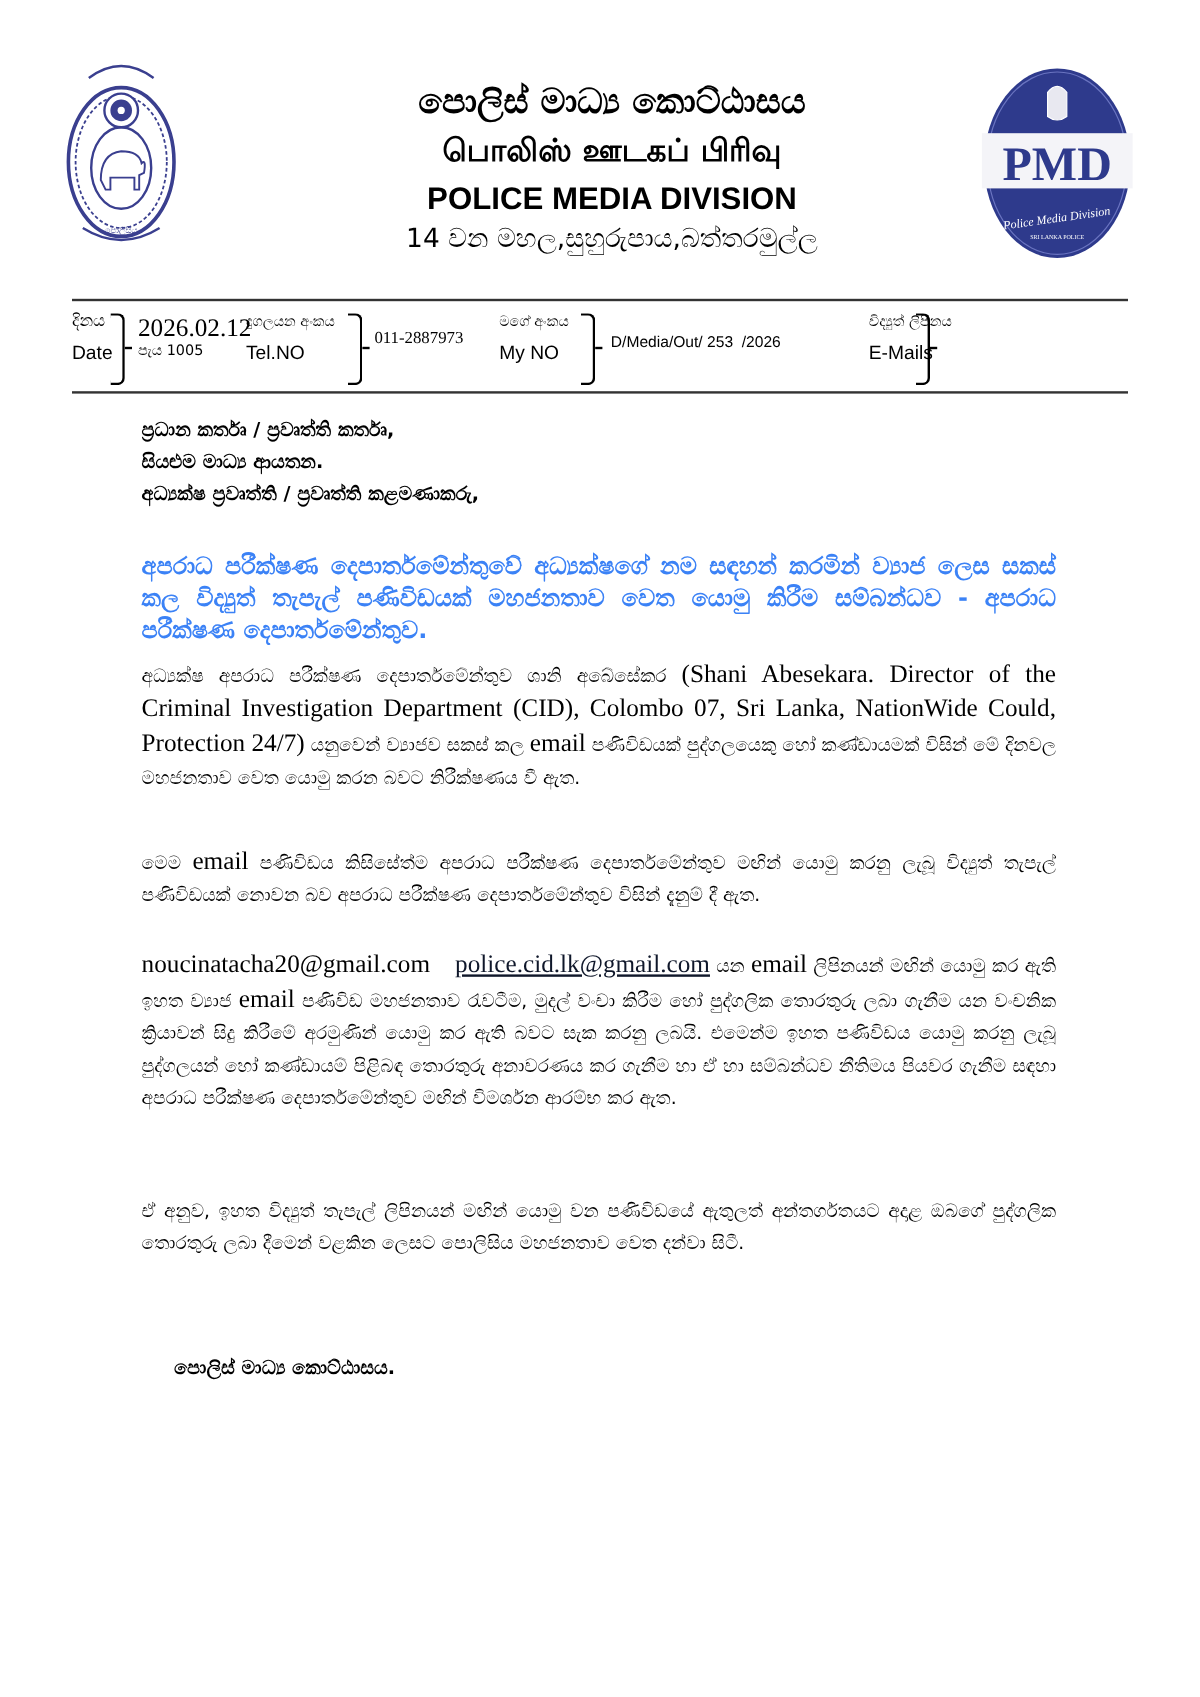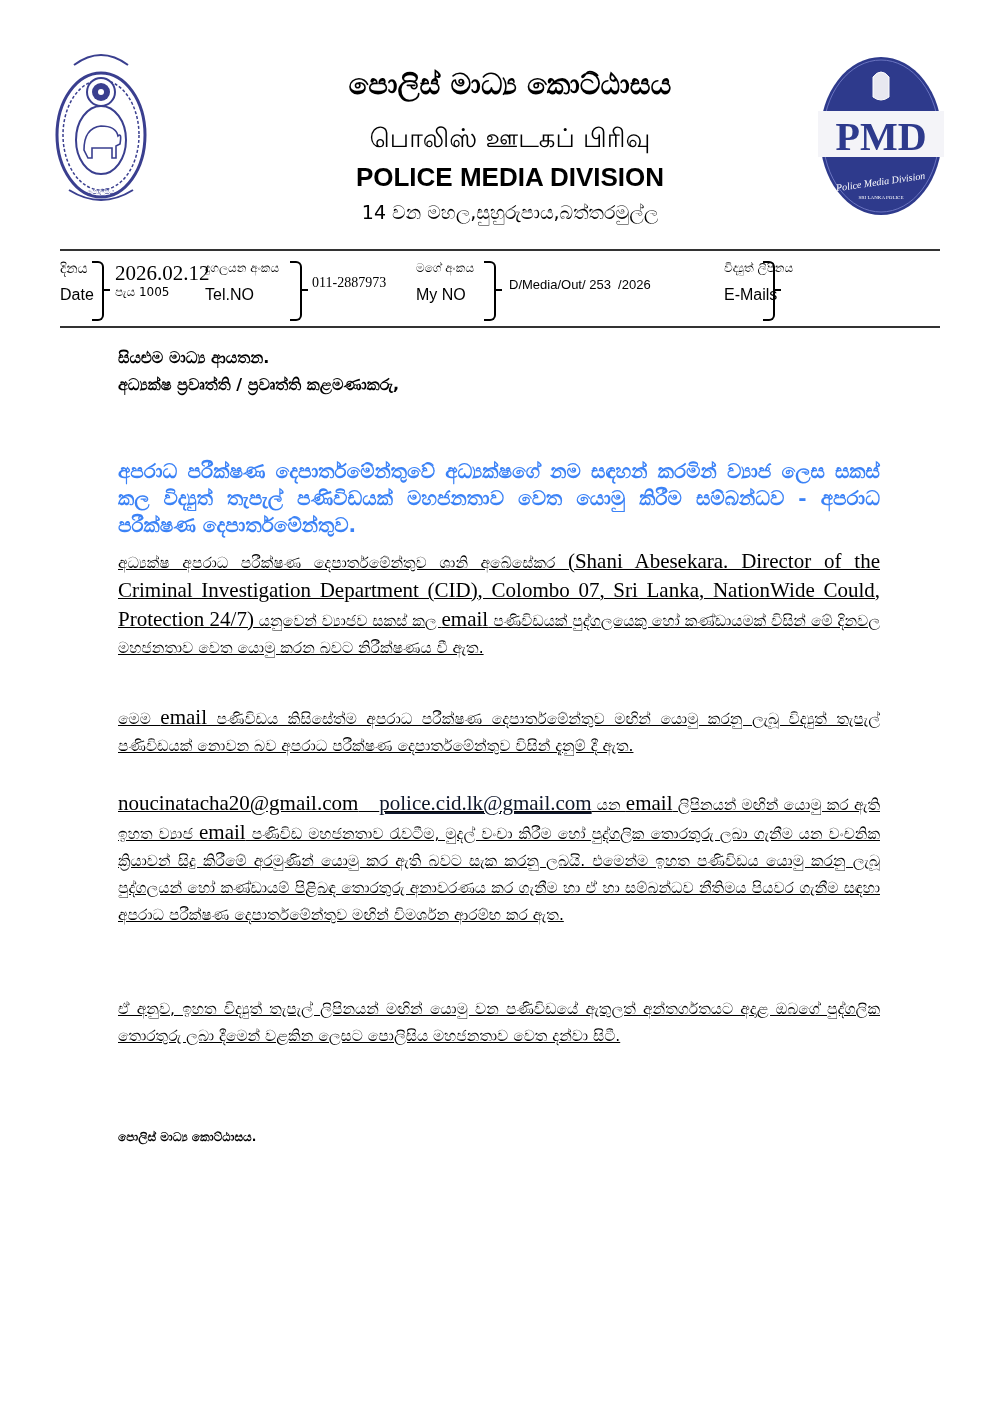--- a/index.html
+++ b/index.html
@@ -3,48 +3,48 @@
 <meta charset="utf-8">
 <style>
   html, body { margin: 0; padding: 0; background: #ffffff; }
   body { width: 1000px; height: 1414px; position: relative; overflow: hidden; font-family: "DejaVu Sans", sans-serif; color: #000; }
 
   
   .logo-left { position: absolute; left: 54px; top: 40px; width: 94px; height: 170px; }
   .logo-right { position: absolute; left: 818px; top: 55px; width: 126px; height: 162px; }
   .hdr-title { position: absolute; left: 300px; top: 62px; width: 420px; text-align: center; }
   .hdr-si { font-size: 29px; font-weight: bold; line-height: 44px; }
-  .hdr-ta { font-size: 26px; line-height: 40px; margin-top: 12px; }
+  .hdr-ta { font-size: 26px; line-height: 40px; margin-top: 0; font-weight: bold; }
   .hdr-en { font-family: "Liberation Sans", sans-serif; font-size: 26px; font-weight: bold; line-height: 38px; }
-  .hdr-addr { font-size: 19px; line-height: 32px; }
+  .hdr-addr { font-size: 22px; line-height: 32px; }
 
   .rule { position: absolute; left: 60px; width: 880px; height: 0; border-top: 2px solid #333; }
   .rule.r1 { top: 249px; }
   .rule.r2 { top: 326px; }
 
   
   .strip { position: absolute; top: 257px; left: 60px; width: 880px; height: 64px; }
   .cell { position: absolute; top: 0; height: 64px; }
   .lbl { font-size: 14px; line-height: 22px; }
   .lbl-en { font-family: "Liberation Sans", sans-serif; font-size: 16px; line-height: 24px; margin-top: 4px; }
   .brace { position: absolute; top: 4px; width: 10px; height: 56px; border-right: 2px solid #000; border-top: 2px solid #000; border-bottom: 2px solid #000; border-radius: 0 6px 6px 0; }
   .brace::after { content: ""; position: absolute; right: -8px; top: 26px; width: 6px; border-top: 2px solid #000; }
   .val-serif { font-family: "Liberation Serif", serif; }
 
   
   .content { position: absolute; left: 118px; width: 762px; }
   .addressee { top: 344px; font-size: 16px; font-weight: bold; line-height: 27px; }
   .subject { top: 458px; font-size: 20px; font-weight: bold; color: #3b82f6; line-height: 27px; text-align: justify; }
-  .para { font-size: 15.5px; line-height: 27px; text-align: justify; text-decoration: underline; }
+  .para { font-size: 15.5px; line-height: 27px; text-align: justify; }
   .para .en { font-family: "Liberation Serif", serif; font-size: 21px; }
   .p1 { top: 548px; }
   .p2 { top: 704px; }
   .p3 { top: 790px; }
   .p4 { top: 996px; }
-  .signoff { top: 1130px; font-size: 12px; font-weight: bold; }
+  .signoff { top: 1130px; font-size: 16px; font-weight: bold; margin-left: 27px; }
   .link { color: #0f172a; text-decoration: underline; }
 </style>
 </head>
 <body>
 
 <div class="logo-left">
   <svg width="94" height="170" viewBox="0 0 94 170">
     <ellipse cx="47" cy="95" rx="44" ry="62" fill="#fff" stroke="#3a3f8f" stroke-width="3"></ellipse>
     <ellipse cx="47" cy="95" rx="38" ry="55" fill="none" stroke="#3a3f8f" stroke-width="1.5" stroke-dasharray="3 2"></ellipse>
     <ellipse cx="47" cy="100" rx="25" ry="34" fill="#fff" stroke="#3a3f8f" stroke-width="2"></ellipse>
@@ -107,20 +107,21 @@
   <div class="cell" style="left:620px; width:100px;margin-left:44px;">
     <div class="lbl" style="font-size:12px;">විද්‍යුත් ලිපිනය</div>
     <div class="lbl-en">E-Mails</div>
   </div>
   <div class="brace" style="left:703px;"></div>
 </div>
 
 <div class="rule r2"></div>
 
 <div class="content addressee">
+  <div>ප්‍රධාන කර්තෘ / ප්‍රවෘත්ති කර්තෘ,</div>
   <div>සියළුම මාධ්‍ය ආයතන.</div>
   <div>අධ්‍යක්ෂ ප්‍රවෘත්ති / ප්‍රවෘත්ති කළමණාකරු,</div>
 </div>
 
 <div class="content subject">අපරාධ පරීක්ෂණ දෙපාර්තමේන්තුවේ අධ්‍යක්ෂගේ නම සඳහන් කරමින් ව්‍යාජ ලෙස සකස් කල විද්‍යුත් තැපැල් පණිවිඩයක් මහජනතාව වෙත යොමු කිරීම සම්බන්ධව - අපරාධ පරීක්ෂණ දෙපාර්තමේන්තුව.</div>
 
 <div class="content para p1"><span>අධ්‍යක්ෂ අපරාධ පරීක්ෂණ දෙපාර්තමේන්තුව ශානි අබේසේකර </span><span class="en">(Shani Abesekara. Director of the Criminal Investigation Department (CID), Colombo 07, Sri Lanka, NationWide Could, Protection 24/7)</span><span> යනුවෙන් ව්‍යාජව සකස් කල </span><span class="en">email</span><span> පණිවිඩයක් පුද්ගලයෙකු හෝ කණ්ඩායමක් විසින් මේ දිනවල මහජනතාව වෙත යොමු කරන බවට නිරීක්ෂණය වී ඇත.</span></div>
 
 <div class="content para p2"><span>මෙම </span><span class="en">email</span><span> පණිවිඩය කිසිසේත්ම අපරාධ පරීක්ෂණ දෙපාර්තමේන්තුව මඟින් යොමු කරනු ලැබූ විද්‍යුත් තැපැල් පණිවිඩයක් නොවන බව අපරාධ පරීක්ෂණ දෙපාර්තමේන්තුව විසින් දැනුම් දී ඇත.</span></div>
 

